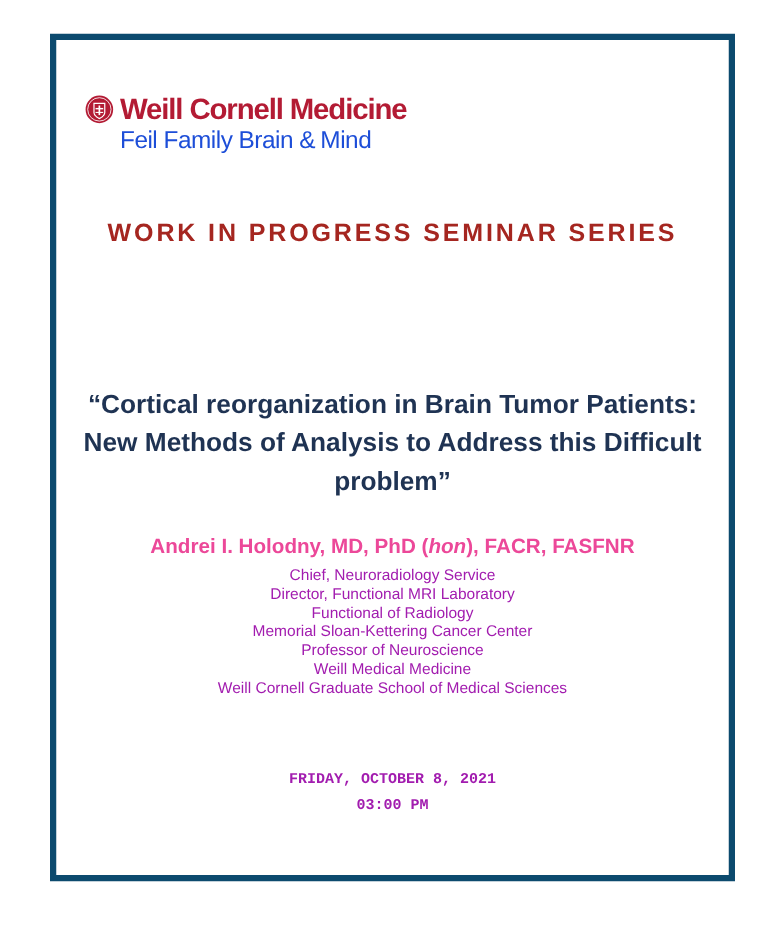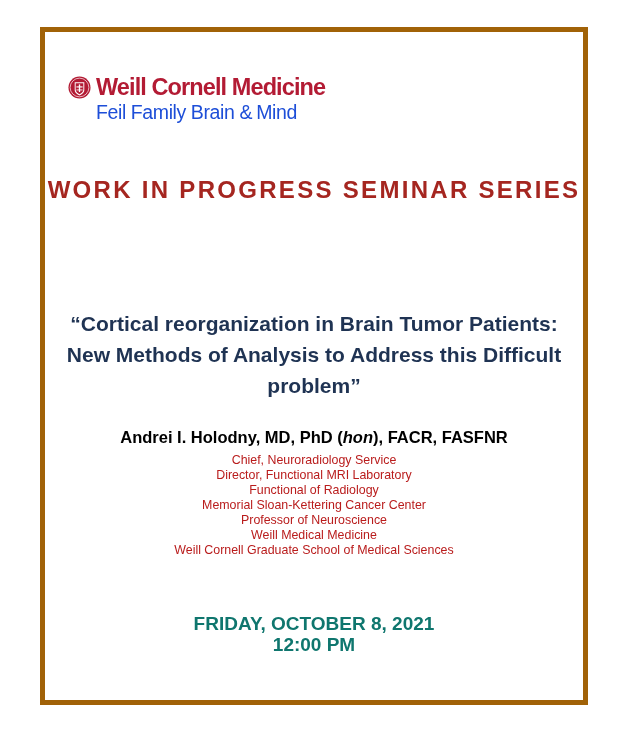--- a/index.html
+++ b/index.html
@@ -23,21 +23,21 @@
   }
 
   
   .frame {
     position: absolute;
     left: 40px;
     top: 27px;
     width: 548px;
     height: 678px;
     box-sizing: border-box;
-    border: 5px solid #a16207;
+    border: 5px solid #0c4a6e;
     background: #ffffff;
   }
 
   .frame-inner {
     position: absolute;
     left: 0;
     top: 0;
     right: 0;
     bottom: 0;
   }
@@ -86,21 +86,21 @@
 
   
   .series {
     position: absolute;
     left: 0;
     right: 0;
     top: 144px;
     text-align: center;
     font-family: "Liberation Sans", sans-serif;
     font-weight: bold;
-    font-size: 24px;
+    font-size: 20px;
     letter-spacing: 2.3px;
     color: #A52620;
     white-space: nowrap;
   }
 
   
   .talk-title {
     position: absolute;
     left: 18px;
     right: 18px;
@@ -118,58 +118,58 @@
   .speaker-name {
     position: absolute;
     left: 0;
     right: 0;
     top: 395px;
     text-align: center;
     font-family: "Liberation Sans", sans-serif;
     font-weight: bold;
     font-size: 16.5px;
     line-height: 20px;
-    color: #000000;
+    color: #ec4899;
     white-space: nowrap;
   }
   .speaker-name .hon {
     font-style: italic;
     font-weight: bold;
   }
 
   .affiliations {
     position: absolute;
     left: 0;
     right: 0;
     top: 421px;
     text-align: center;
   }
   .affiliations .aff-line {
     font-family: "Liberation Sans", sans-serif;
     font-weight: normal;
     font-size: 12.4px;
     line-height: 15px;
-    color: #b91c1c;
+    color: #a21caf;
     white-space: nowrap;
   }
 
   
   .datetime {
     position: absolute;
     left: 0;
     right: 0;
     top: 581px;
     text-align: center;
   }
   .datetime .dt-line {
-    font-family: Liberation Sans, sans-serif;
-    font-weight: bold;
-    font-size: 19px;
+    font-family: Liberation Mono, monospace;
+    font-weight: bold;
+    font-size: 12px;
     line-height: 21px;
-    color: #0f766e;
+    color: #a21caf;
     white-space: nowrap;
   }
 </style>
 </head>
 <body>
 
 <div class="flyer">
 
   <div class="frame">
     <div class="frame-inner">
@@ -206,19 +206,19 @@
         <div class="aff-line">Director, Functional MRI Laboratory</div>
         <div class="aff-line">Functional of Radiology</div>
         <div class="aff-line">Memorial Sloan-Kettering Cancer Center</div>
         <div class="aff-line">Professor of Neuroscience</div>
         <div class="aff-line">Weill Medical Medicine</div>
         <div class="aff-line">Weill Cornell Graduate School of Medical Sciences</div>
       </div>
 
       <div class="datetime">
         <div class="dt-line">FRIDAY, OCTOBER 8, 2021</div>
-        <div class="dt-line">12:00 PM</div>
+        <div class="dt-line">03:00 PM</div>
       </div>
 
     </div>
   </div>
 
 </div>
 
 </body></html>

